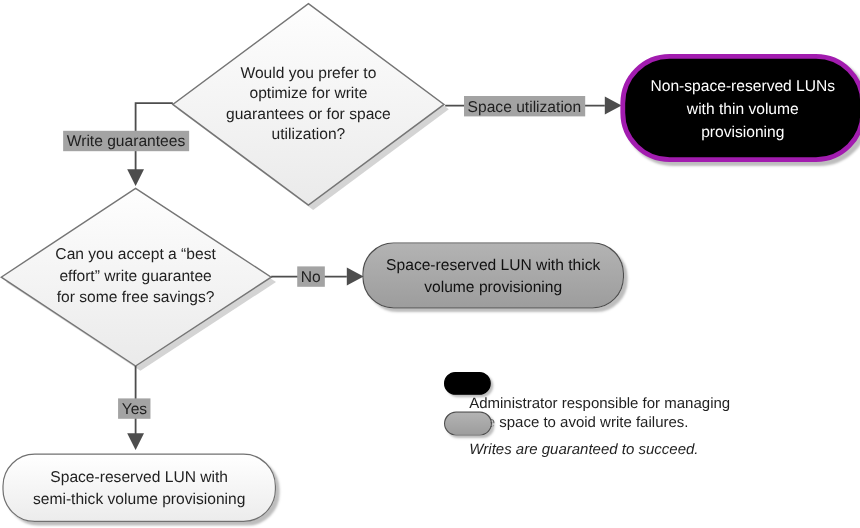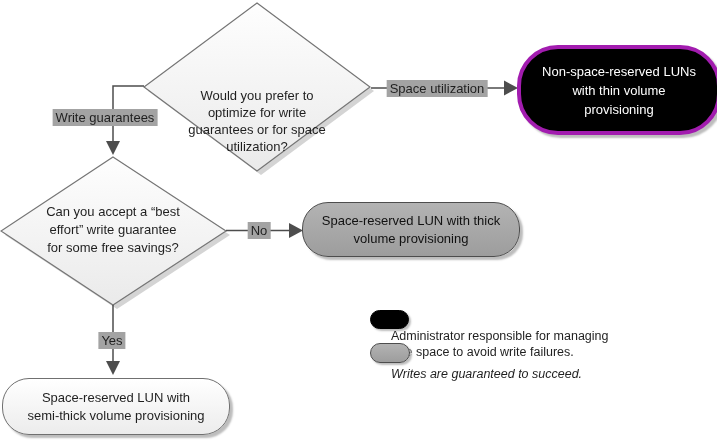--- a/index.html
+++ b/index.html
@@ -18,21 +18,21 @@
 
   
   .node-text {
     position: absolute;
     white-space: pre-line;
     text-align: center;
     font-size: 13px;
     line-height: 17px;
     color: #1f1f1f;
   }
-  .d1-text { left: 157px; top: 52px;  width: 200px; margin-top: 35px; }
+  .d1-text { left: 157px; top: 52px;  width: 200px; }
   .d2-text { left: 13px;  top: 203px; width: 200px; line-height: 18px; }
 
   
   .box {
     position: absolute;
     display: flex; align-items: center; justify-content: center;
     text-align: center;
     white-space: pre-line;
     font-size: 13px; line-height: 18px;
     box-shadow: 3px 3px 2px #bdbdbd;

